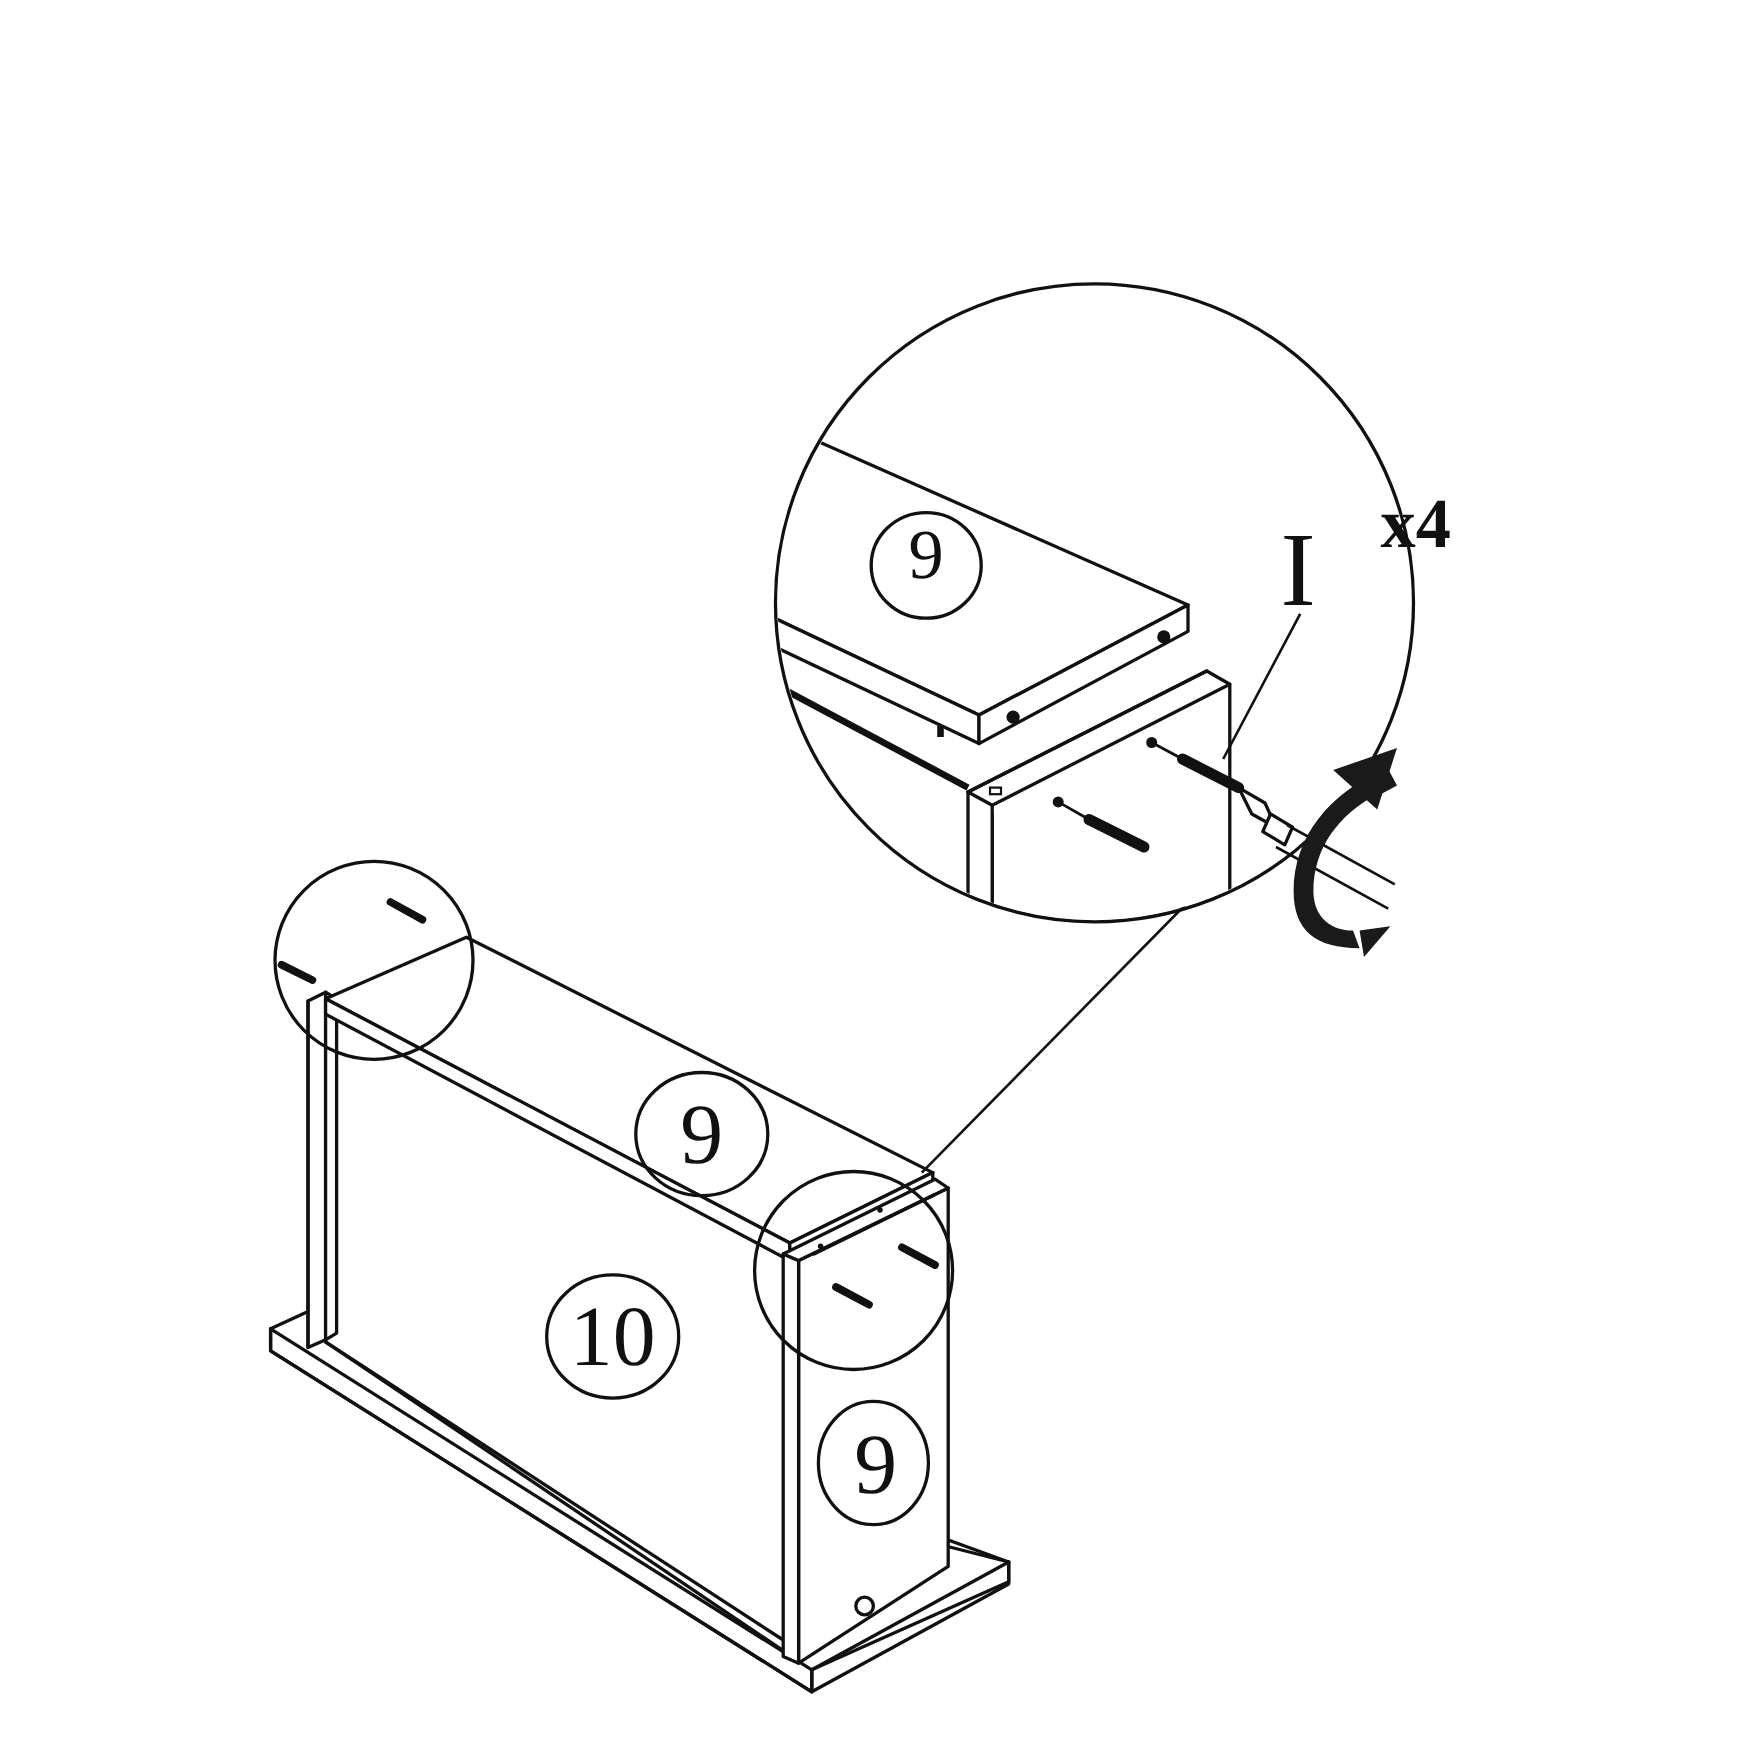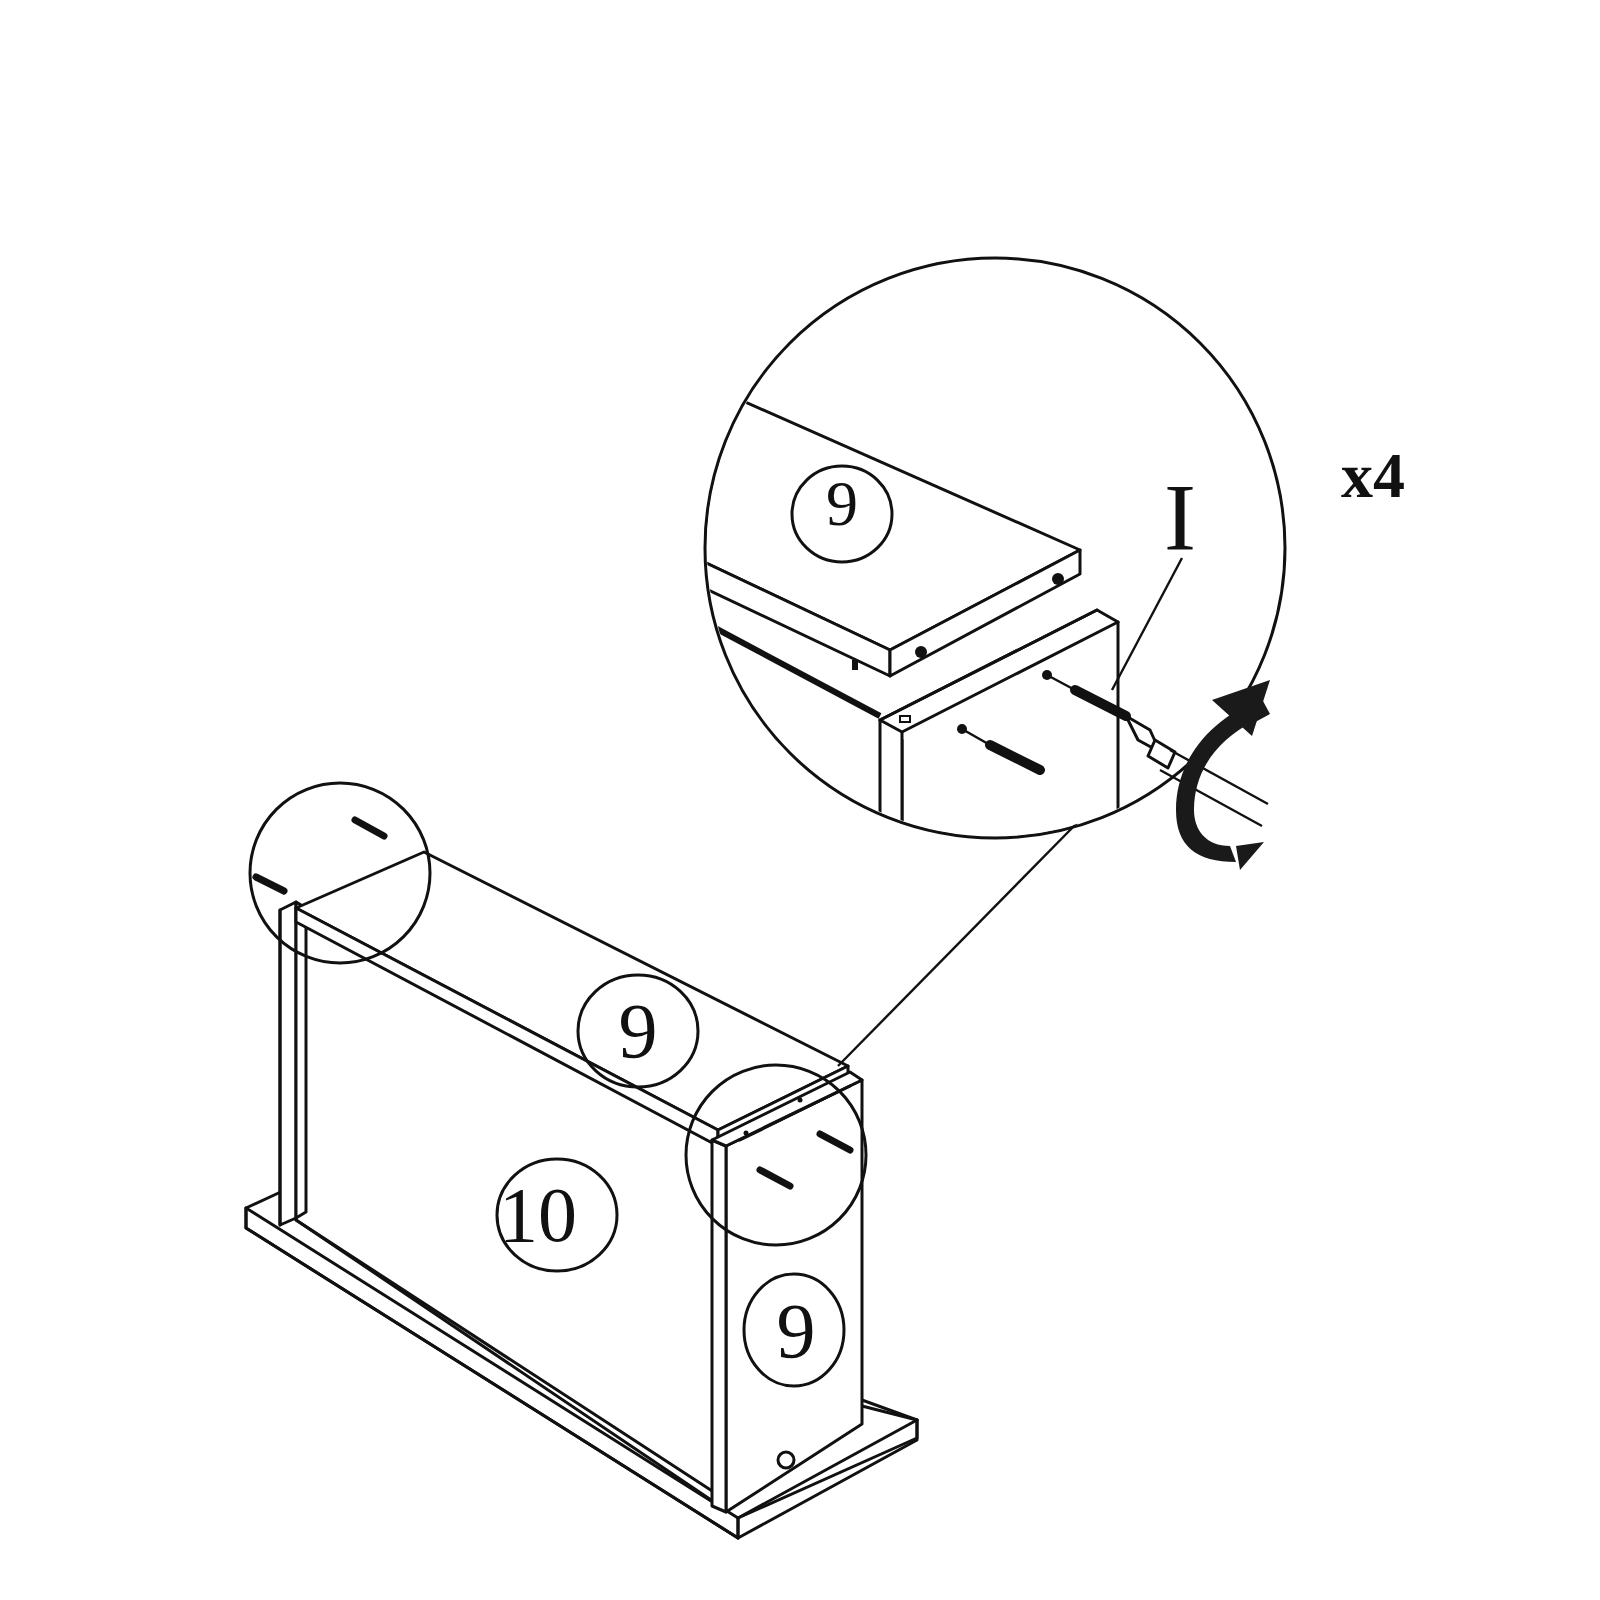--- a/index.html
+++ b/index.html
@@ -118,17 +118,17 @@
       <polygon points="1256,688 1230,700 1248,726 1270,714" fill="#1a1a1a"></polygon>
       <polygon points="1270,680 1212,700 1252,736" fill="#1a1a1a"></polygon>
       <polygon points="1236,846 1264,842 1240,870" fill="#1a1a1a"></polygon>
     </g>
 
     <ellipse class="ln" cx="842" cy="514" rx="50" ry="48"></ellipse>
   </svg>
 
   <div class="label part-num" style="left:798px; top:472px; width:88px;">9</div>
   <div class="label part-num-lg" style="left:594px; top:992px; width:88px;">9</div>
-  <div class="label part-num-lg" style="left:478px; top:1176px; width:120px;">10</div>
+  <div class="label part-num-lg" style="left:497px; top:1176px; width:120px;">10</div>
   <div class="label part-num-lg" style="left:752px; top:1292px; width:88px;">9</div>
   <div class="label hw-letter" style="left:1140px; top:470px; width:80px;">I</div>
-  <div class="label qty" style="left:1318px; top:444px; width:110px;">x4</div>
+  <div class="label qty" style="left:1232px; top:444px; width:110px;">x4</div>
 </div>
 
 </body></html>

